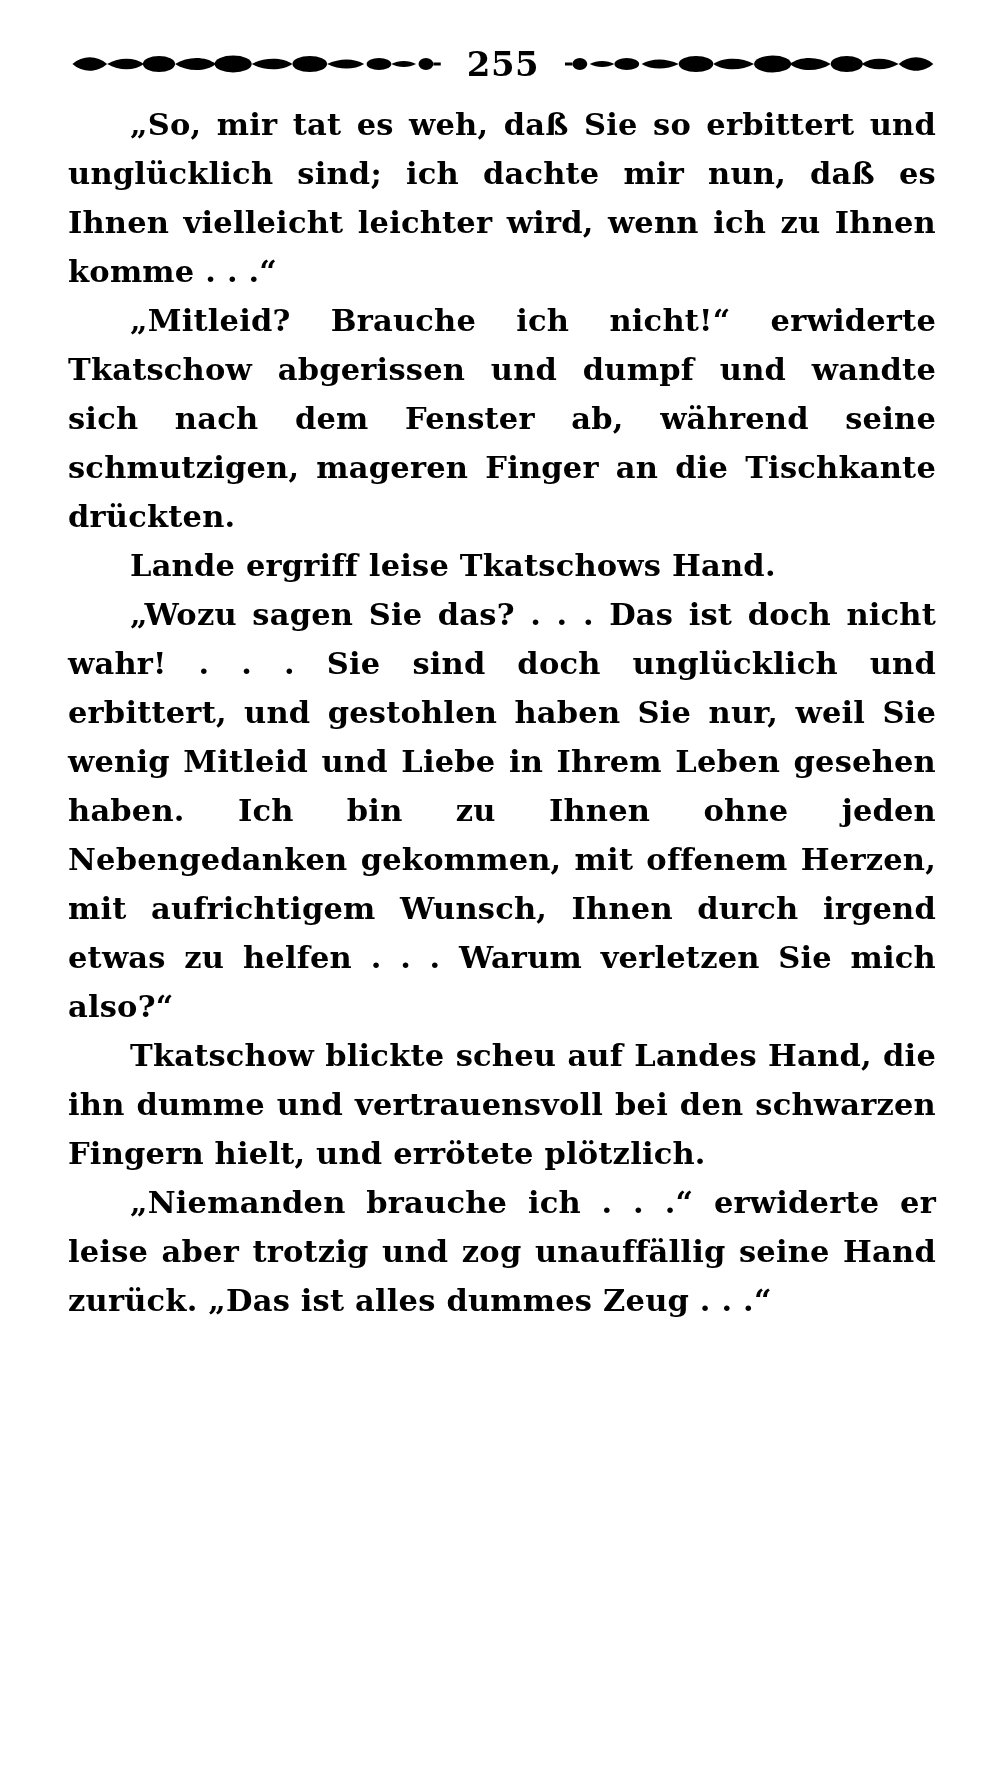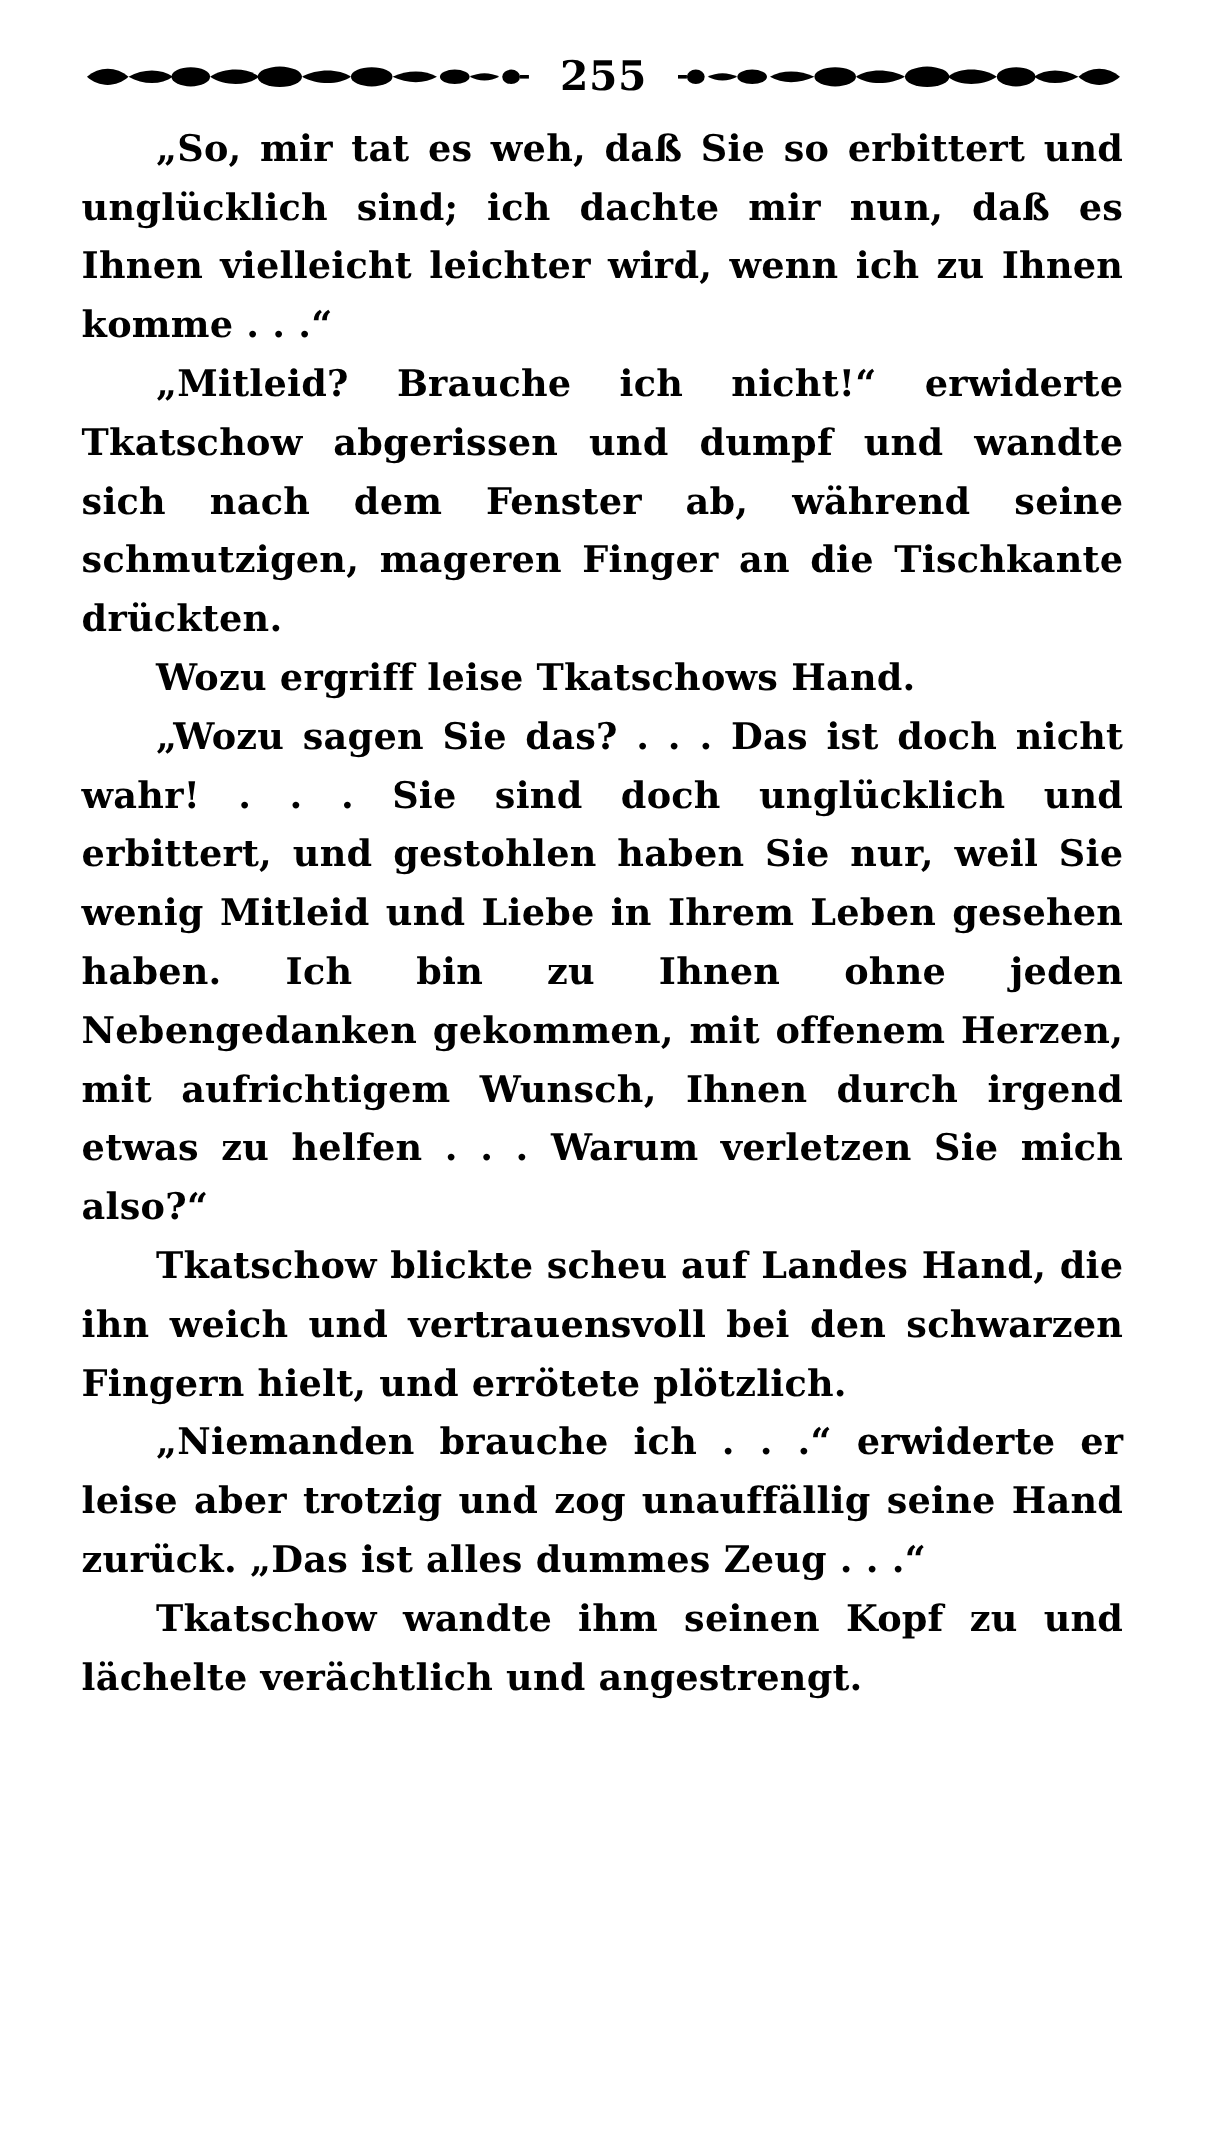--- a/index.html
+++ b/index.html
@@ -119,20 +119,19 @@
           <path d="M240 13 C 248 6, 260 6, 270 13 C 260 20, 248 20, 240 13 Z"></path>
           <path d="M270 13 C 278 4, 290 4, 298 13 C 290 22, 278 22, 270 13 Z"></path>
         </g>
       </svg>
     </div>
   </div>
 
   <div class="body-text">
     <p>„So, mir tat es weh, daß Sie so erbittert und unglücklich sind; ich dachte mir nun, daß es Ihnen vielleicht leichter wird, wenn ich zu Ihnen komme . . .“</p>
     <p>„Mitleid?  Brauche ich nicht!“ erwiderte Tkatschow abgerissen und dumpf und wandte sich nach dem Fenster ab, während seine schmutzigen, mageren Finger an die Tischkante drückten.</p>
-    <p>Wozu ergriff leise Tkatschows Hand.</p>
+    <p>Lande ergriff leise Tkatschows Hand.</p>
     <p>„Wozu sagen Sie das? . . . Das ist doch nicht wahr! . . . Sie sind doch unglücklich und erbittert, und gestohlen haben Sie nur, weil Sie wenig Mitleid und Liebe in Ihrem Leben gesehen haben.  Ich bin zu Ihnen ohne jeden Nebengedanken gekommen, mit offenem Herzen, mit aufrichtigem Wunsch, Ihnen durch irgend etwas zu helfen . . . Warum verletzen Sie mich also?“</p>
-    <p>Tkatschow blickte scheu auf Landes Hand, die ihn weich und vertrauensvoll bei den schwarzen Fingern hielt, und errötete plötzlich.</p>
+    <p>Tkatschow blickte scheu auf Landes Hand, die ihn dumme und vertrauensvoll bei den schwarzen Fingern hielt, und errötete plötzlich.</p>
     <p>„Niemanden brauche ich . . .“ erwiderte er leise aber trotzig und zog unauffällig seine Hand zurück.  „Das ist alles dummes Zeug . . .“</p>
-    <p>Tkatschow wandte ihm seinen Kopf zu und lächelte verächtlich und angestrengt.</p>
   </div>
 
 </div>
 
 </body></html>

